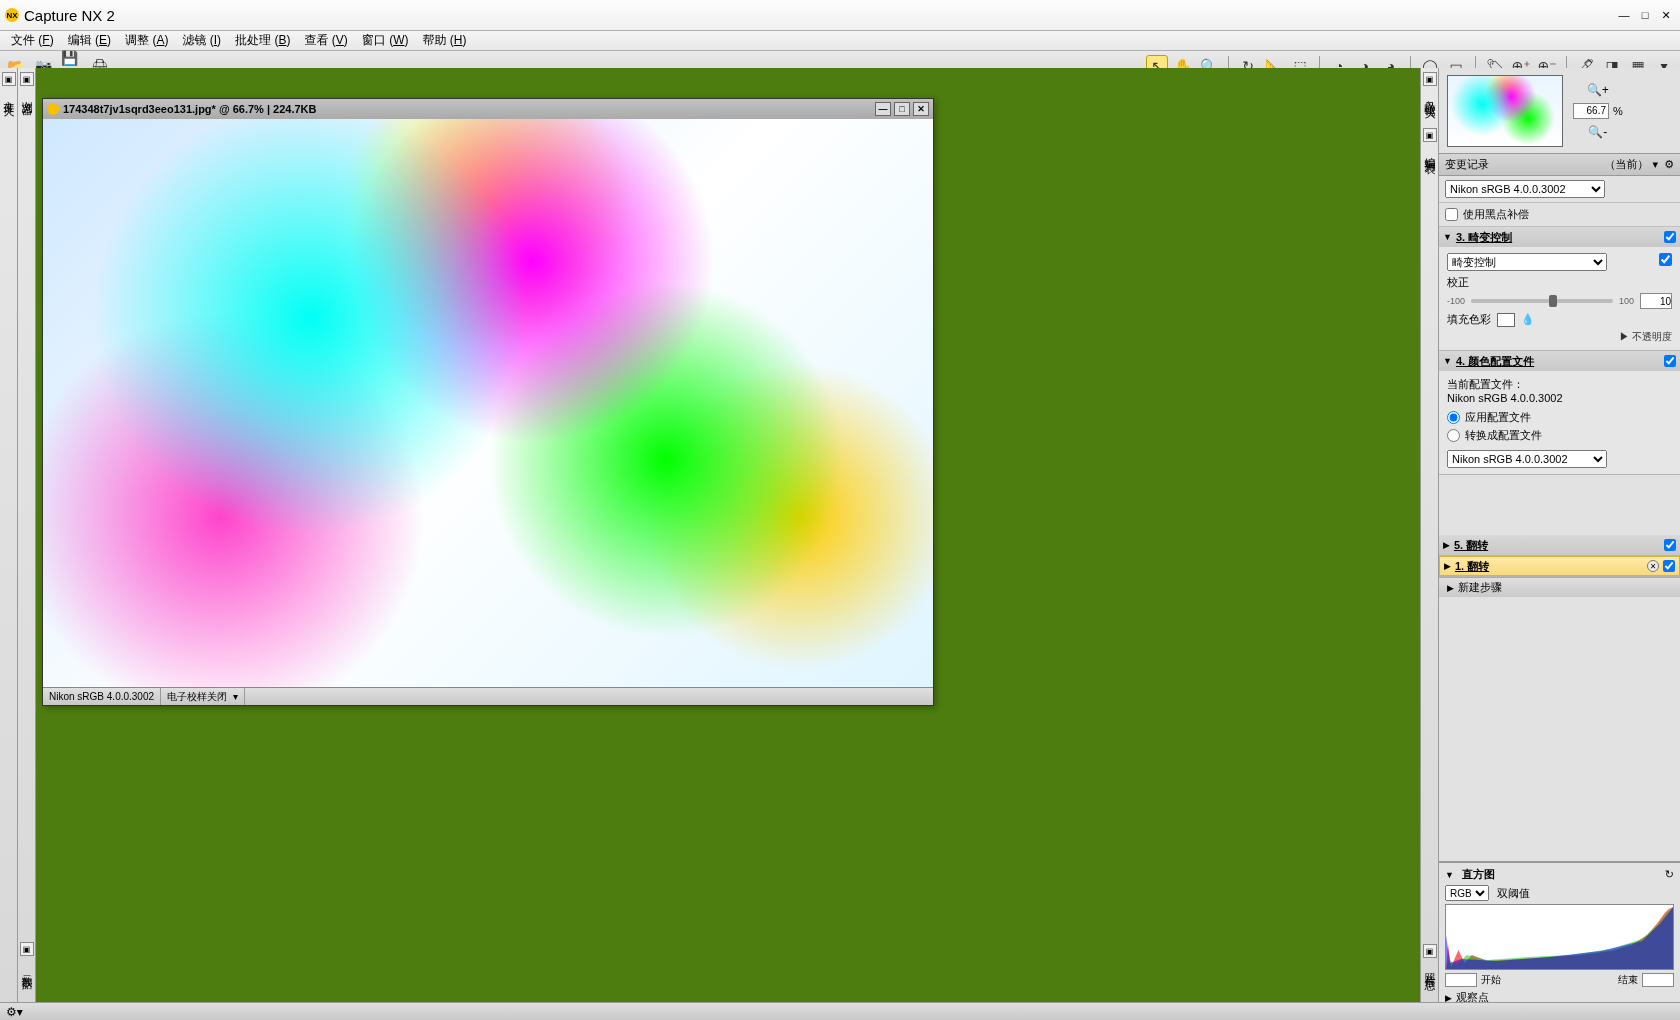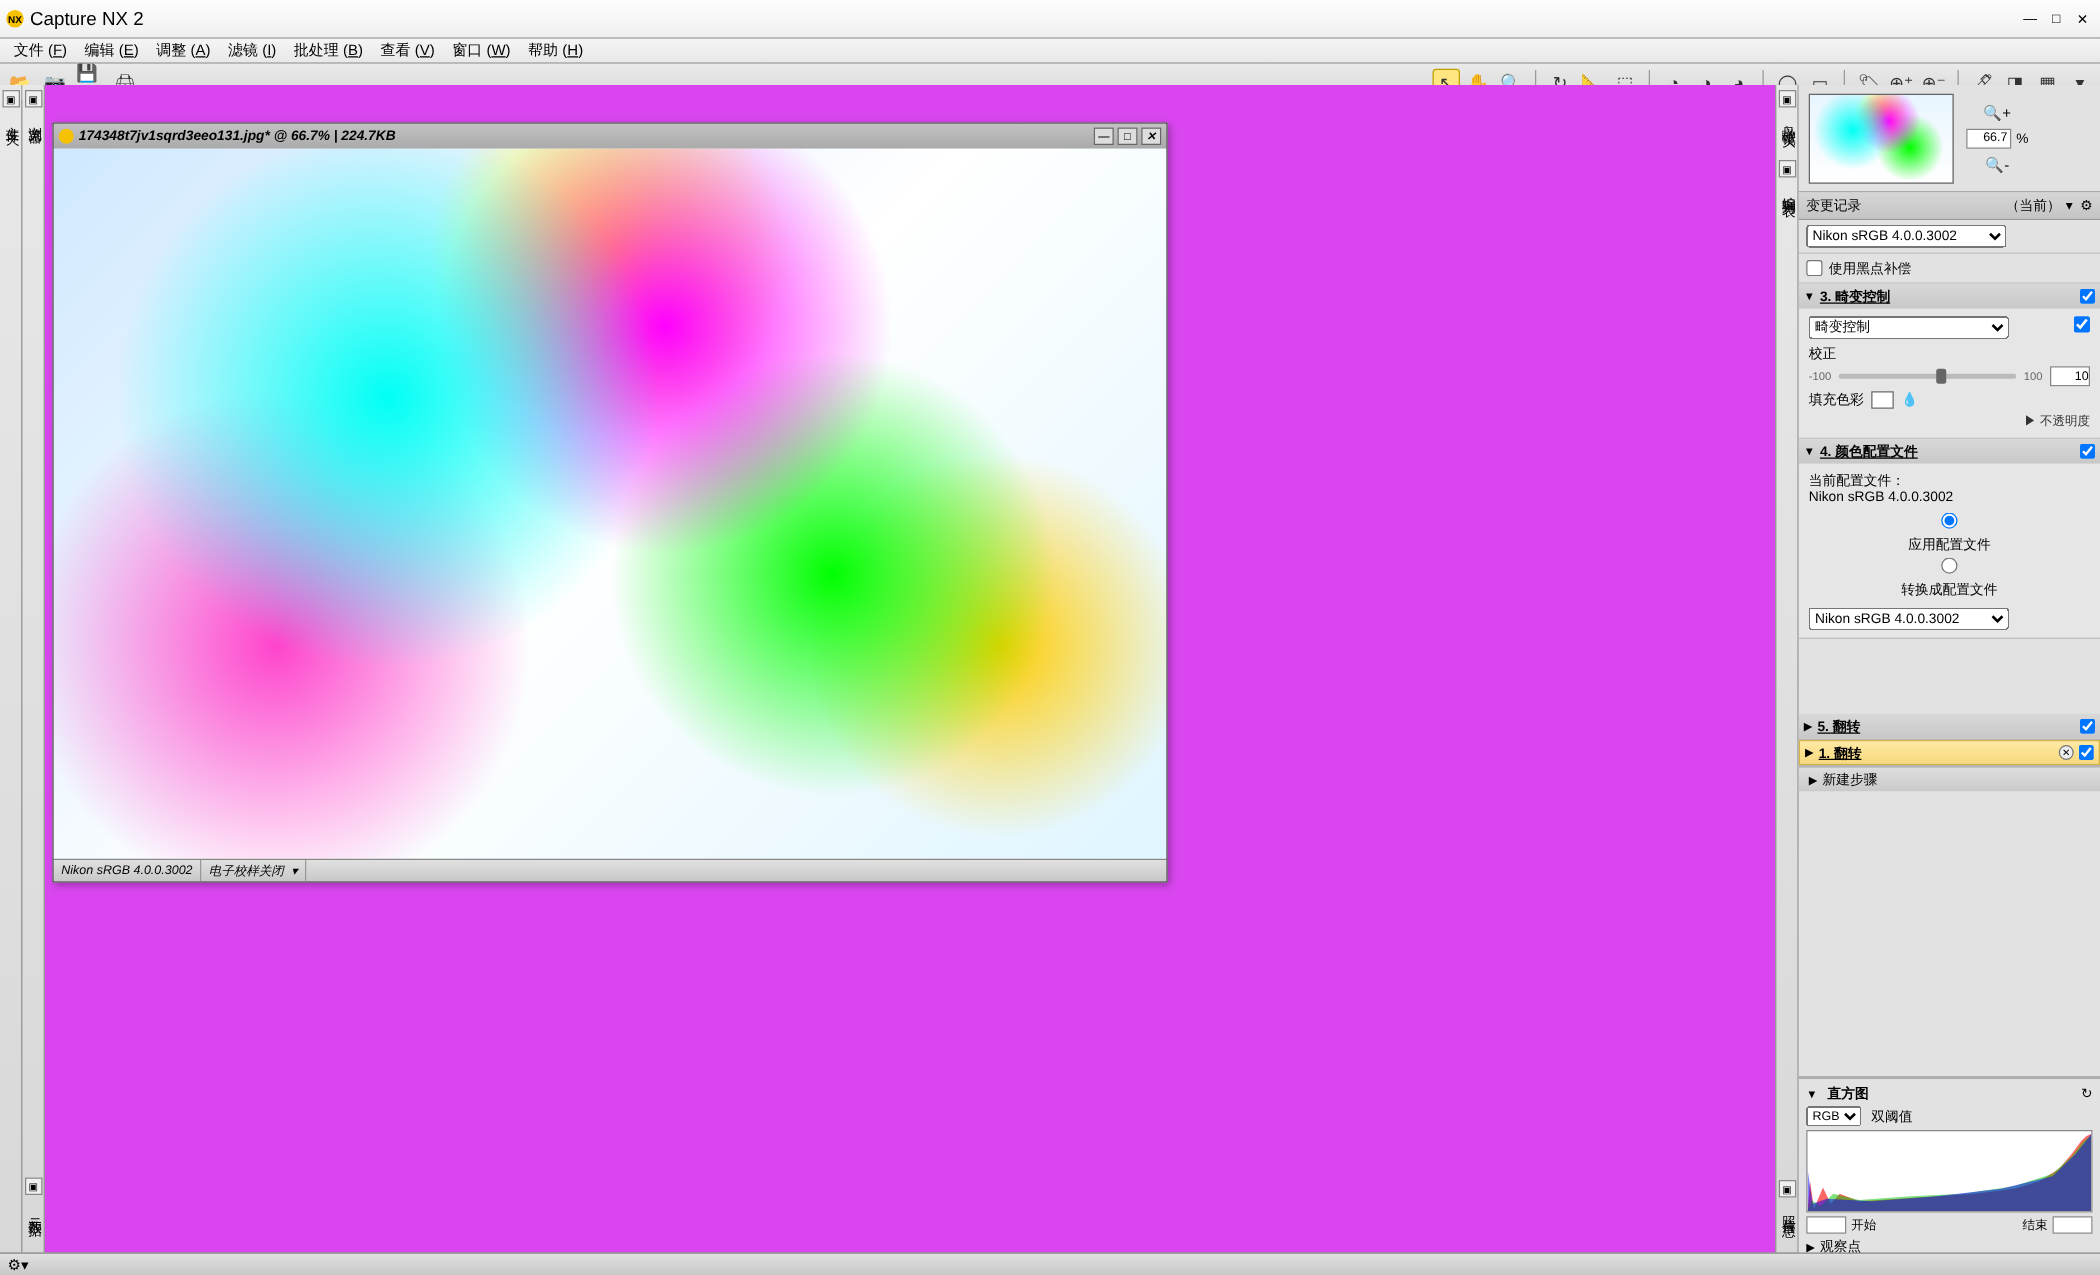--- a/index.html
+++ b/index.html
@@ -30,21 +30,21 @@
 
 
 .leftrail { width:18px; background:linear-gradient(#e8e8e8,#d8d8d8); border-right:1px solid #999; display:flex; flex-direction:column; align-items:center; padding-top:4px; gap:4px; }
 .leftrail .railbtn { width:14px; height:14px; border:1px solid #888; background:#f0f0f0; font-size:8px; display:flex; align-items:center; justify-content:center; cursor:pointer; }
 .leftrail .vtext { writing-mode:vertical-rl; font-size:11px; margin-top:2px; letter-spacing:2px; }
 .leftrail2 { width:18px; background:linear-gradient(#e8e8e8,#d8d8d8); border-right:1px solid #999; display:flex; flex-direction:column; align-items:center; padding-top:4px; gap:4px; }
 .leftrail2 .railbtn { width:14px; height:14px; border:1px solid #888; background:#f0f0f0; font-size:8px; display:flex; align-items:center; justify-content:center; cursor:pointer; }
 .leftrail2 .vtext { writing-mode:vertical-rl; font-size:11px; margin-top:2px; letter-spacing:2px; }
 
 
-.canvas-area { flex:1; position:relative; background:#d946ef;font-style:italic; }
+.canvas-area { flex:1; position:relative; background:#4d7c0f; }
 .docwin { position:absolute; top:30px; left:6px; width:892px; height:608px; background:#fff; border:1px solid #333; box-shadow:2px 2px 6px rgba(0,0,0,0.3); }
 .docwin .dtitle { height:20px; background:linear-gradient(#c2c2c2,#aaaaaa); display:flex; align-items:center; padding:0 4px; font-size:11px; font-weight:bold; }
 .docwin .dtitle .dlogo { width:12px;height:12px;background:#f6c200;border-radius:50%;margin-right:4px; }
 .docwin .dtitle .dbtns { margin-left:auto; display:flex; gap:3px; }
 .docwin .dtitle .dbtns span { width:16px;height:14px;border:1px solid #666;background:#ddd;font-size:9px;display:flex;align-items:center;justify-content:center;cursor:pointer; }
 .docwin .dimg { width:100%; height:calc(100% - 38px); background:
   radial-gradient(circle at 30% 35%, #00fff5 0%, transparent 30%),
   radial-gradient(circle at 55% 25%, #ff00ff 0%, transparent 28%),
   radial-gradient(circle at 50% 15%, #ffff00 0%, transparent 22%),
   radial-gradient(circle at 70% 60%, #00ff00 0%, transparent 25%),
@@ -97,21 +97,21 @@
 .stephdr .xbtn { width:12px;height:12px;border:1px solid #777;border-radius:50%;font-size:8px;display:flex;align-items:center;justify-content:center;cursor:pointer;background:#eee; }
 
 .stepbody { padding:6px 8px; background:#e6e6e6; font-size:11px; }
 .stepbody select { width:160px; height:18px; font-size:11px; }
 .stepbody .frow { display:flex; align-items:center; gap:6px; margin:3px 0; }
 .stepbody .slider { flex:1; height:4px; background:#bbb; border-radius:2px; position:relative; }
 .stepbody .slider .thumb { position:absolute; top:-4px; width:8px; height:12px; background:#666; border-radius:2px; }
 .stepbody input[type=text].num { width:32px; height:16px; font-size:10px; text-align:right; border:1px solid #888; }
 .stepbody .swatch { width:18px;height:14px;border:1px solid #666;background:#fff; }
 .stepbody .rightlink { text-align:right; color:#333; font-size:10px; cursor:pointer; }
-.stepbody label { display:flex; align-items:center; gap:5px; margin:3px 0;flex-direction:column; }
+.stepbody label { display:flex; align-items:center; gap:5px; margin:3px 0; }
 
 .newstep { height:20px; background:linear-gradient(#dedede,#cacaca); border-top:1px solid #aaa; display:flex; align-items:center; padding:0 8px; cursor:pointer; }
 .newstep .tri { margin-right:4px; font-size:9px; }
 
 
 .histpanel { height:140px; background:#e2e2e2; border-top:1px solid #999; padding:4px 6px; }
 .histpanel .hhdr { display:flex; align-items:center; gap:8px; font-size:11px; margin-bottom:3px; }
 .histpanel .hhdr .tri { font-size:9px; }
 .histpanel .hhdr select { height:16px; font-size:10px; }
 .histpanel .hhdr .refresh { margin-left:auto; cursor:pointer; }

